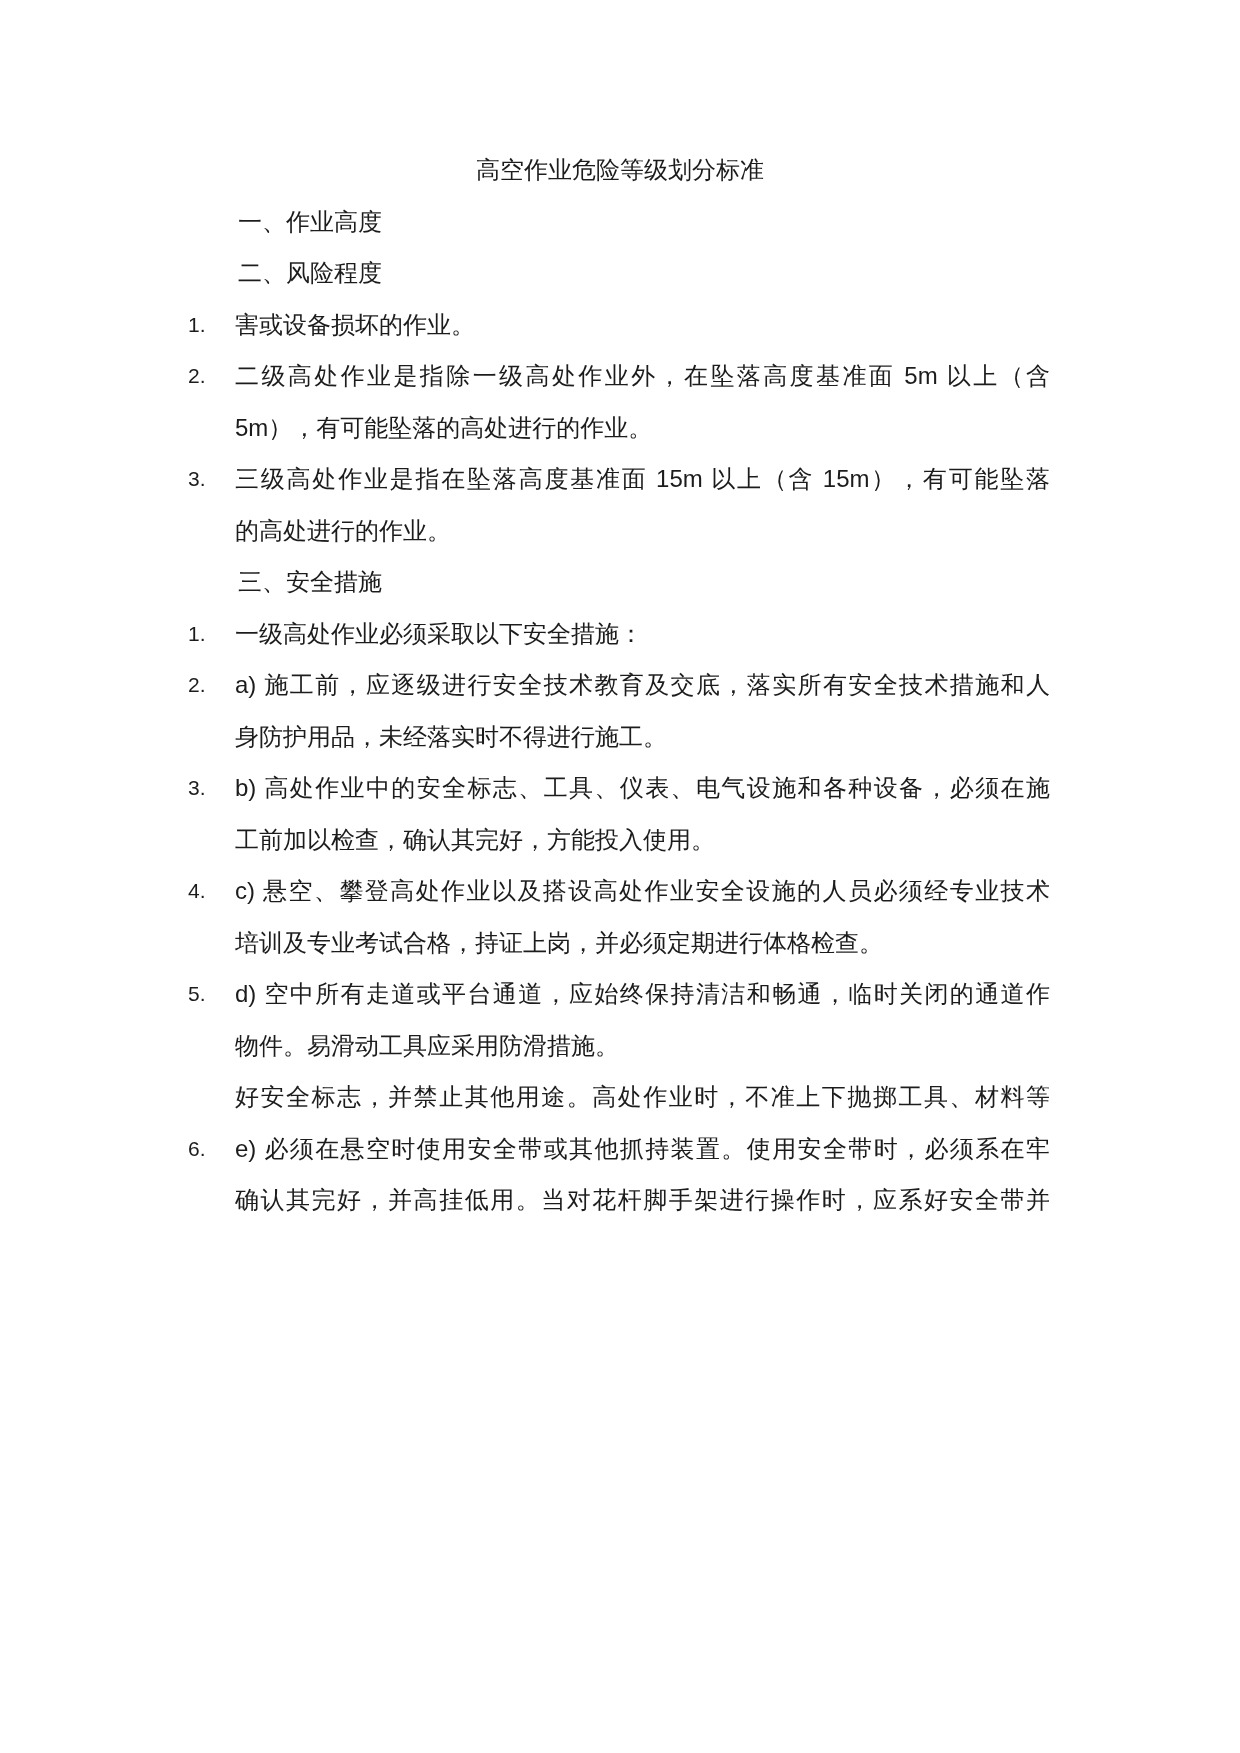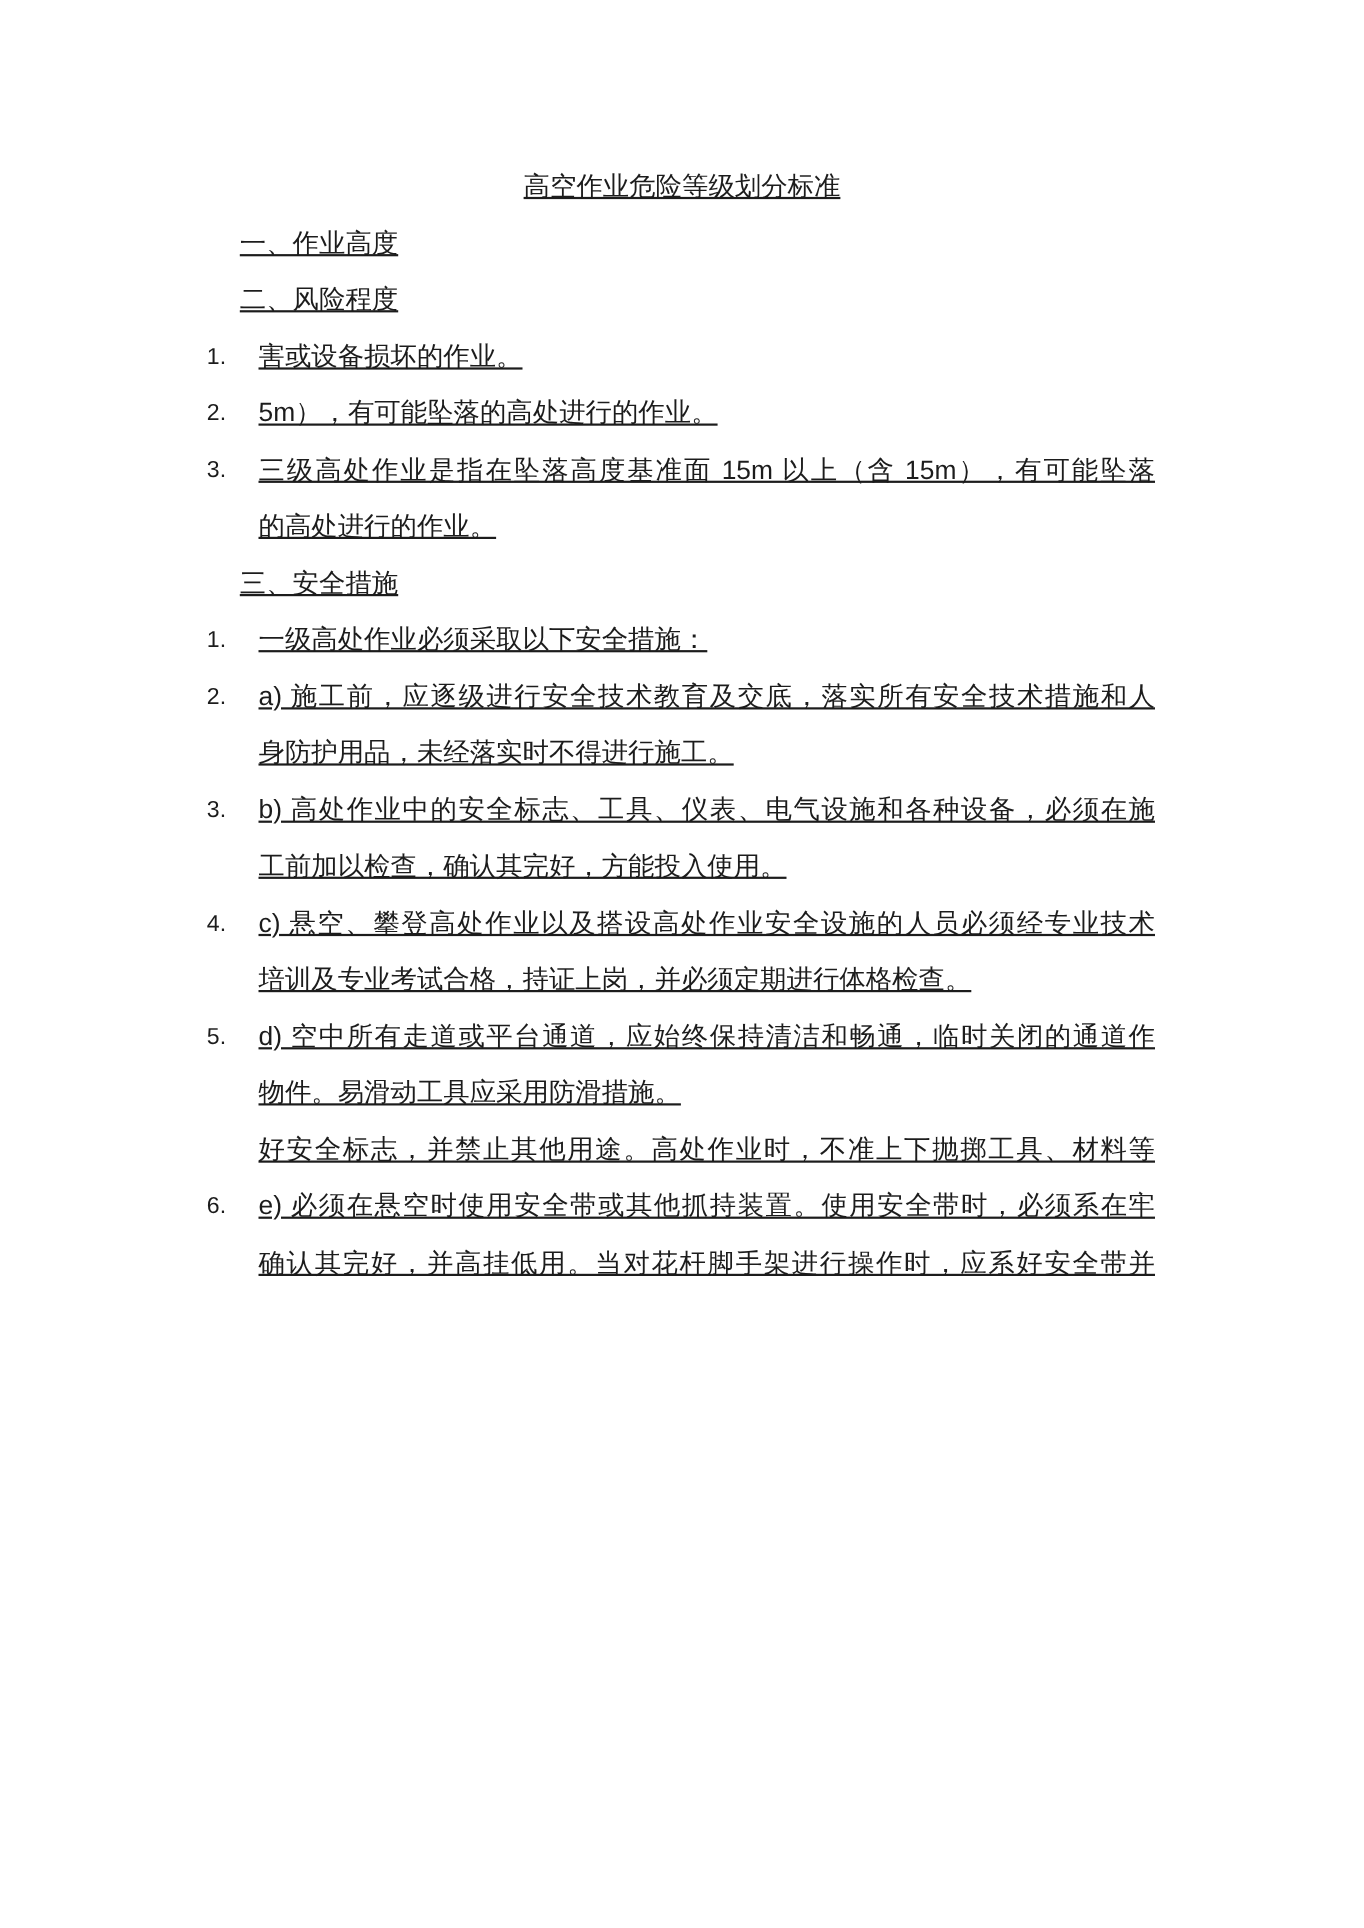--- a/index.html
+++ b/index.html
@@ -14,36 +14,35 @@
     font-family: "Liberation Sans", sans-serif;
     color: #1c1c1c;
   }
   .page {
     position: absolute;
     left: 190px;
     top: 144px;
     width: 860px;
     font-size: 24px;
     line-height: 51.5px;
-    text-decoration: underline;
   }
   .line {
     text-align: justify;
     text-align-last: justify;
   }
   .line.last {
     text-align: left;
     text-align-last: left;
   }
   .title {
     text-align: center;
     text-align-last: center;
   }
   .heading {
-    margin-left: 28px;
+    margin-left: 48px;
     text-align: left;
     text-align-last: left;
   }
   .indent {
     text-indent: 48px;
   }
   .hang {
     text-indent: -12px;
   }
   .list-item {
@@ -69,20 +68,21 @@
 
   <div class="line heading">二、风险程度</div>
 
   <div class="list-item">
     <span class="num">1.</span>
     <div class="line last">害或设备损坏的作业。</div>
   </div>
 
   <div class="list-item">
     <span class="num">2.</span>
+    <div class="line">二级高处作业是指除一级高处作业外，在坠落高度基准面 5m 以上（含</div>
     <div class="line last">5m），有可能坠落的高处进行的作业。</div>
   </div>
 
   <div class="list-item">
     <span class="num">3.</span>
     <div class="line">三级高处作业是指在坠落高度基准面 15m 以上（含 15m），有可能坠落</div>
     <div class="line last">的高处进行的作业。</div>
   </div>
 
   <div class="line heading">三、安全措施</div>

